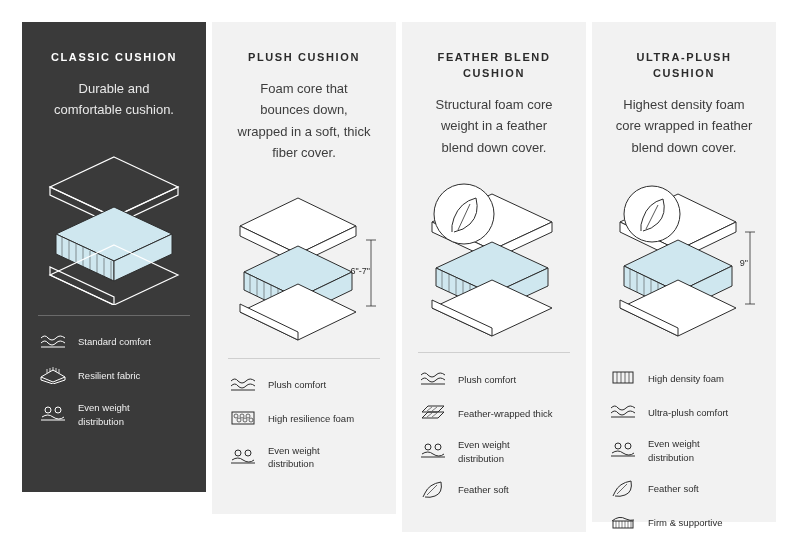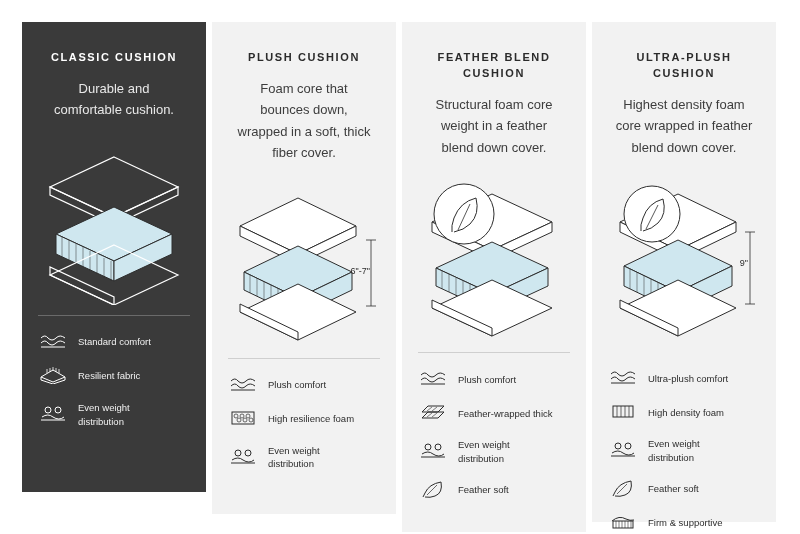--- a/index.html
+++ b/index.html
@@ -385,41 +385,41 @@
           <line x1="137" y1="132" x2="147" y2="132" stroke="#2d2d2d" stroke-width="0.8"></line>
         </svg>
         <div class="measure m4">9"</div>
       </div>
 
       <div class="divider"></div>
 
       <div class="features">
         <div class="feature">
           <span class="ficon">
-            <svg width="28" height="16" viewBox="0 0 28 16">
-              <path d="M2 5 q4 -4 7 0 q4 4 8 0 q4 -4 9 0" fill="none" stroke="#2d2d2d" stroke-width="1"></path>
-              <path d="M2 10 q4 -4 7 0 q4 4 8 0 q4 -4 9 0" fill="none" stroke="#2d2d2d" stroke-width="1"></path>
-              <line x1="2" y1="14" x2="26" y2="14" stroke="#2d2d2d" stroke-width="1"></line>
-            </svg>
-          </span>
-          <span class="flabel">Ultra-plush comfort</span>
-        </div>
-        <div class="feature">
-          <span class="ficon">
             <svg width="28" height="18" viewBox="0 0 28 18">
               <rect x="4" y="4" width="20" height="11" fill="none" stroke="#2d2d2d" stroke-width="1"></rect>
               <g stroke="#2d2d2d" stroke-width="0.7">
                 <line x1="8" y1="4" x2="8" y2="15"></line>
                 <line x1="12" y1="4" x2="12" y2="15"></line>
                 <line x1="16" y1="4" x2="16" y2="15"></line>
                 <line x1="20" y1="4" x2="20" y2="15"></line>
               </g>
             </svg>
           </span>
           <span class="flabel">High density foam</span>
+        </div>
+        <div class="feature">
+          <span class="ficon">
+            <svg width="28" height="16" viewBox="0 0 28 16">
+              <path d="M2 5 q4 -4 7 0 q4 4 8 0 q4 -4 9 0" fill="none" stroke="#2d2d2d" stroke-width="1"></path>
+              <path d="M2 10 q4 -4 7 0 q4 4 8 0 q4 -4 9 0" fill="none" stroke="#2d2d2d" stroke-width="1"></path>
+              <line x1="2" y1="14" x2="26" y2="14" stroke="#2d2d2d" stroke-width="1"></line>
+            </svg>
+          </span>
+          <span class="flabel">Ultra-plush comfort</span>
         </div>
         <div class="feature">
           <span class="ficon">
             <svg width="28" height="18" viewBox="0 0 28 18">
               <circle cx="9" cy="6" r="3" fill="none" stroke="#2d2d2d" stroke-width="1"></circle>
               <circle cx="19" cy="6" r="3" fill="none" stroke="#2d2d2d" stroke-width="1"></circle>
               <path d="M3 13 q6 -4 11 0 q6 4 11 0" fill="none" stroke="#2d2d2d" stroke-width="1"></path>
               <line x1="2" y1="16" x2="26" y2="16" stroke="#2d2d2d" stroke-width="1"></line>
             </svg>
           </span>

